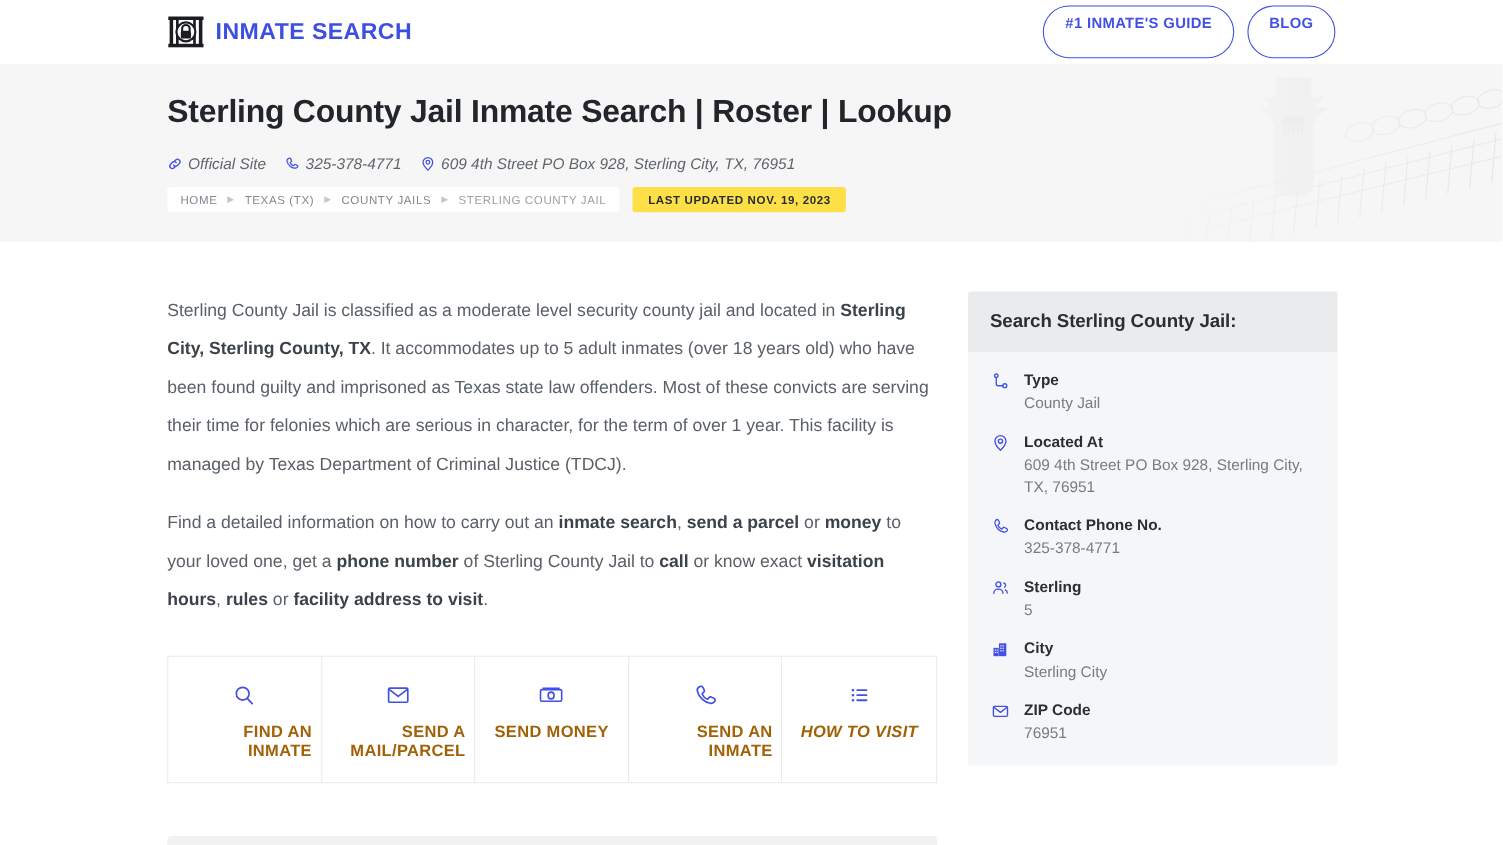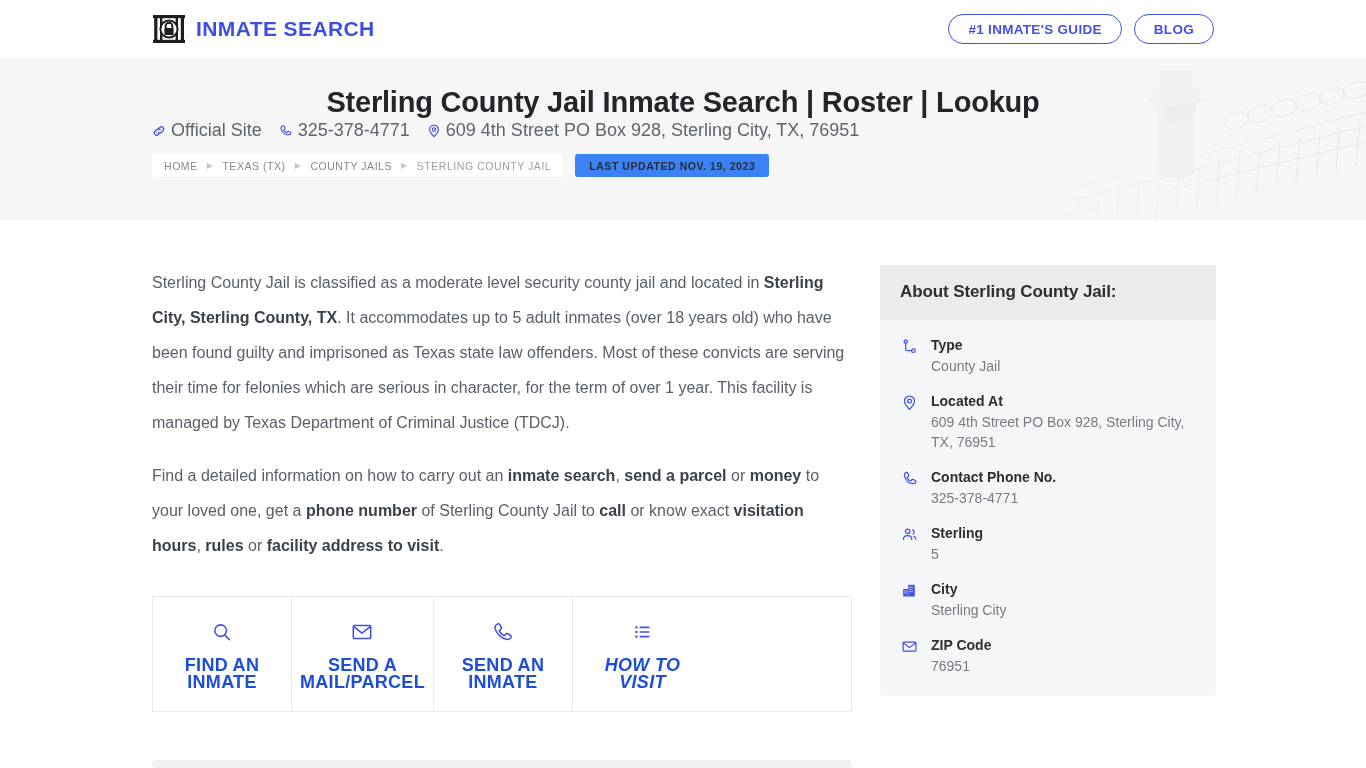--- a/index.html
+++ b/index.html
@@ -44,21 +44,21 @@
   .nav-right {
     margin-left: auto;
     display: flex;
     align-items: center;
     gap: 12px;
   }
   .pill {
     border: 1.5px solid #4250e4;
     color: #4250e4;
     border-radius: 40px;
-    padding: 8px 19px 6px;
+    padding: 8px 19px 24px;
     font-size: 13.5px;
     font-weight: bold;
     letter-spacing: 0.3px;
     background: #fff;
     cursor: pointer;
     white-space: nowrap;
     line-height: 1;
     font-family: "Liberation Sans", sans-serif;
   }
 
@@ -72,37 +72,38 @@
   }
   .hero-art {
     position: absolute;
     right: 0;
     top: 0;
     width: 330px;
     height: 162px;
     opacity: 0.5;
     pointer-events: none;
   }
-  .hero-inner { position: relative; z-index: 2; padding-top: 28px; text-align: center; }
+  .hero-inner { position: relative; z-index: 2; padding-top: 28px; }
   .hero-title {
     font-size: 29px;
     font-weight: bold;
     color: #22262b;
     letter-spacing: -0.2px;
     line-height: 1.15;
     white-space: nowrap;
   }
   .hero-meta {
-    margin-top: 1px;
+    margin-top: 22px;
     display: flex;
     align-items: center;
     gap: 7px;
-    font-size: 18px;
+    font-size: 14px;
     color: #5f656c;
     white-space: nowrap;
+    font-style: italic;
   }
   .hero-meta .mi {
     display: inline-flex;
     align-items: center;
     gap: 5px;
     margin-right: 10px;
   }
   .hero-meta svg { display: block; }
 
   
@@ -120,21 +121,21 @@
     align-items: center;
     padding: 0 12px;
     border-radius: 3px;
     gap: 9px;
     color: #82888f;
   }
   .crumb { color: #82888f; text-decoration: none; white-space: nowrap; cursor: pointer; }
   .crumb.last { color: #9ba0a6; }
   .crumb-sep { color: #c3c7cb; font-size: 8px; line-height: 1; }
   .updated-box {
-    background: #3b82f6;
+    background: #fde047;
     display: flex;
     align-items: center;
     padding: 0 14px;
     border-radius: 3px;
     margin-left: 12px;
     color: #2a2e33;
     font-weight: bold;
     white-space: nowrap;
   }
 
@@ -172,25 +173,26 @@
     cursor: pointer;
     min-height: 98px;
     display: flex;
     flex-direction: column;
     align-items: center;
     justify-content: flex-start;
   }
   .action:last-child { border-right: none; font-style: italic; }
   .action .ic { height: 26px; display: flex; align-items: center; justify-content: center; margin-bottom: 12px; }
   .action .lbl {
-    font-size: 18px;
+    font-size: 15px;
     font-weight: bold;
     letter-spacing: 0.3px;
-    color: #1d4ed8;
+    color: #a16207;
     line-height: 17px;
+    text-align: right;
   }
 
   
   .lookup {
     margin-top: 48px;
     background: #f0f1f2;
     border-radius: 4px;
     padding: 22px 26px 22px;
   }
 
@@ -401,20 +403,30 @@
       <div class="action">
         <span class="ic">
           <svg width="24" height="22" viewBox="0 0 24 24" fill="none" stroke="#4250e4" stroke-width="1.7" stroke-linejoin="round">
             <rect x="2.5" y="5" width="19" height="14" rx="1.2"></rect>
               <path d="M3 6.2l9 7 9-7"></path>
           </svg>
         </span>
         <span class="lbl">SEND A MAIL/PARCEL</span>
       </div>
 
+      <div class="action">
+        <span class="ic">
+          <svg width="26" height="22" viewBox="0 0 26 24" fill="none" stroke="#4250e4" stroke-width="1.6" stroke-linejoin="round">
+            <rect x="2.5" y="6.5" width="21" height="11.5" rx="1.4"></rect>
+            <ellipse cx="13" cy="12.3" rx="3" ry="3.4"></ellipse>
+            <path d="M4.5 5.2h17"></path>
+          </svg>
+        </span>
+        <span class="lbl">SEND MONEY</span>
+      </div>
 
       <div class="action">
         <span class="ic">
           <svg width="23" height="23" viewBox="0 0 24 24" fill="none" stroke="#4250e4" stroke-width="1.6" stroke-linecap="round" stroke-linejoin="round">
             <path d="M6.6 3.2c.9-.6 2.1-.3 2.6.6l1.4 2.6c.4.8.2 1.8-.5 2.3l-1 .8c-.4.3-.5.7-.3 1.1.8 2 2.5 3.7 4.5 4.5.4.2.8 0 1.1-.3l.8-1c.5-.7 1.5-.9 2.3-.5l2.6 1.4c.9.5 1.2 1.7.6 2.6-1 1.4-2.7 2.2-4.3 1.8C11 18.6 5.4 13 4.1 7.5c-.4-1.7.5-3.3 2.5-4.3z"></path>
           </svg>
         </span>
         <span class="lbl">SEND AN INMATE</span>
       </div>
 
@@ -434,21 +446,21 @@
     </div>
 
     <div class="lookup">
       
     </div>
   </div>
 
   <div class="col-right">
     <div class="about">
       <div class="about-head">
-        <h3>About Sterling County Jail:</h3>
+        <h3>Search Sterling County Jail:</h3>
       </div>
       <div class="about-body">
 
 
         <div class="fact">
           <span class="fact-ic">
             <svg width="17" height="17" viewBox="0 0 18 18" fill="none" stroke="#4250e4" stroke-width="1.3" stroke-linecap="round">
               <circle cx="5" cy="3.8" r="1.7"></circle>
                 <circle cx="13.2" cy="13.4" r="1.9"></circle>
               <path d="M5 5.6v6.1c0 1 .8 1.7 1.8 1.7h4.4"></path>

